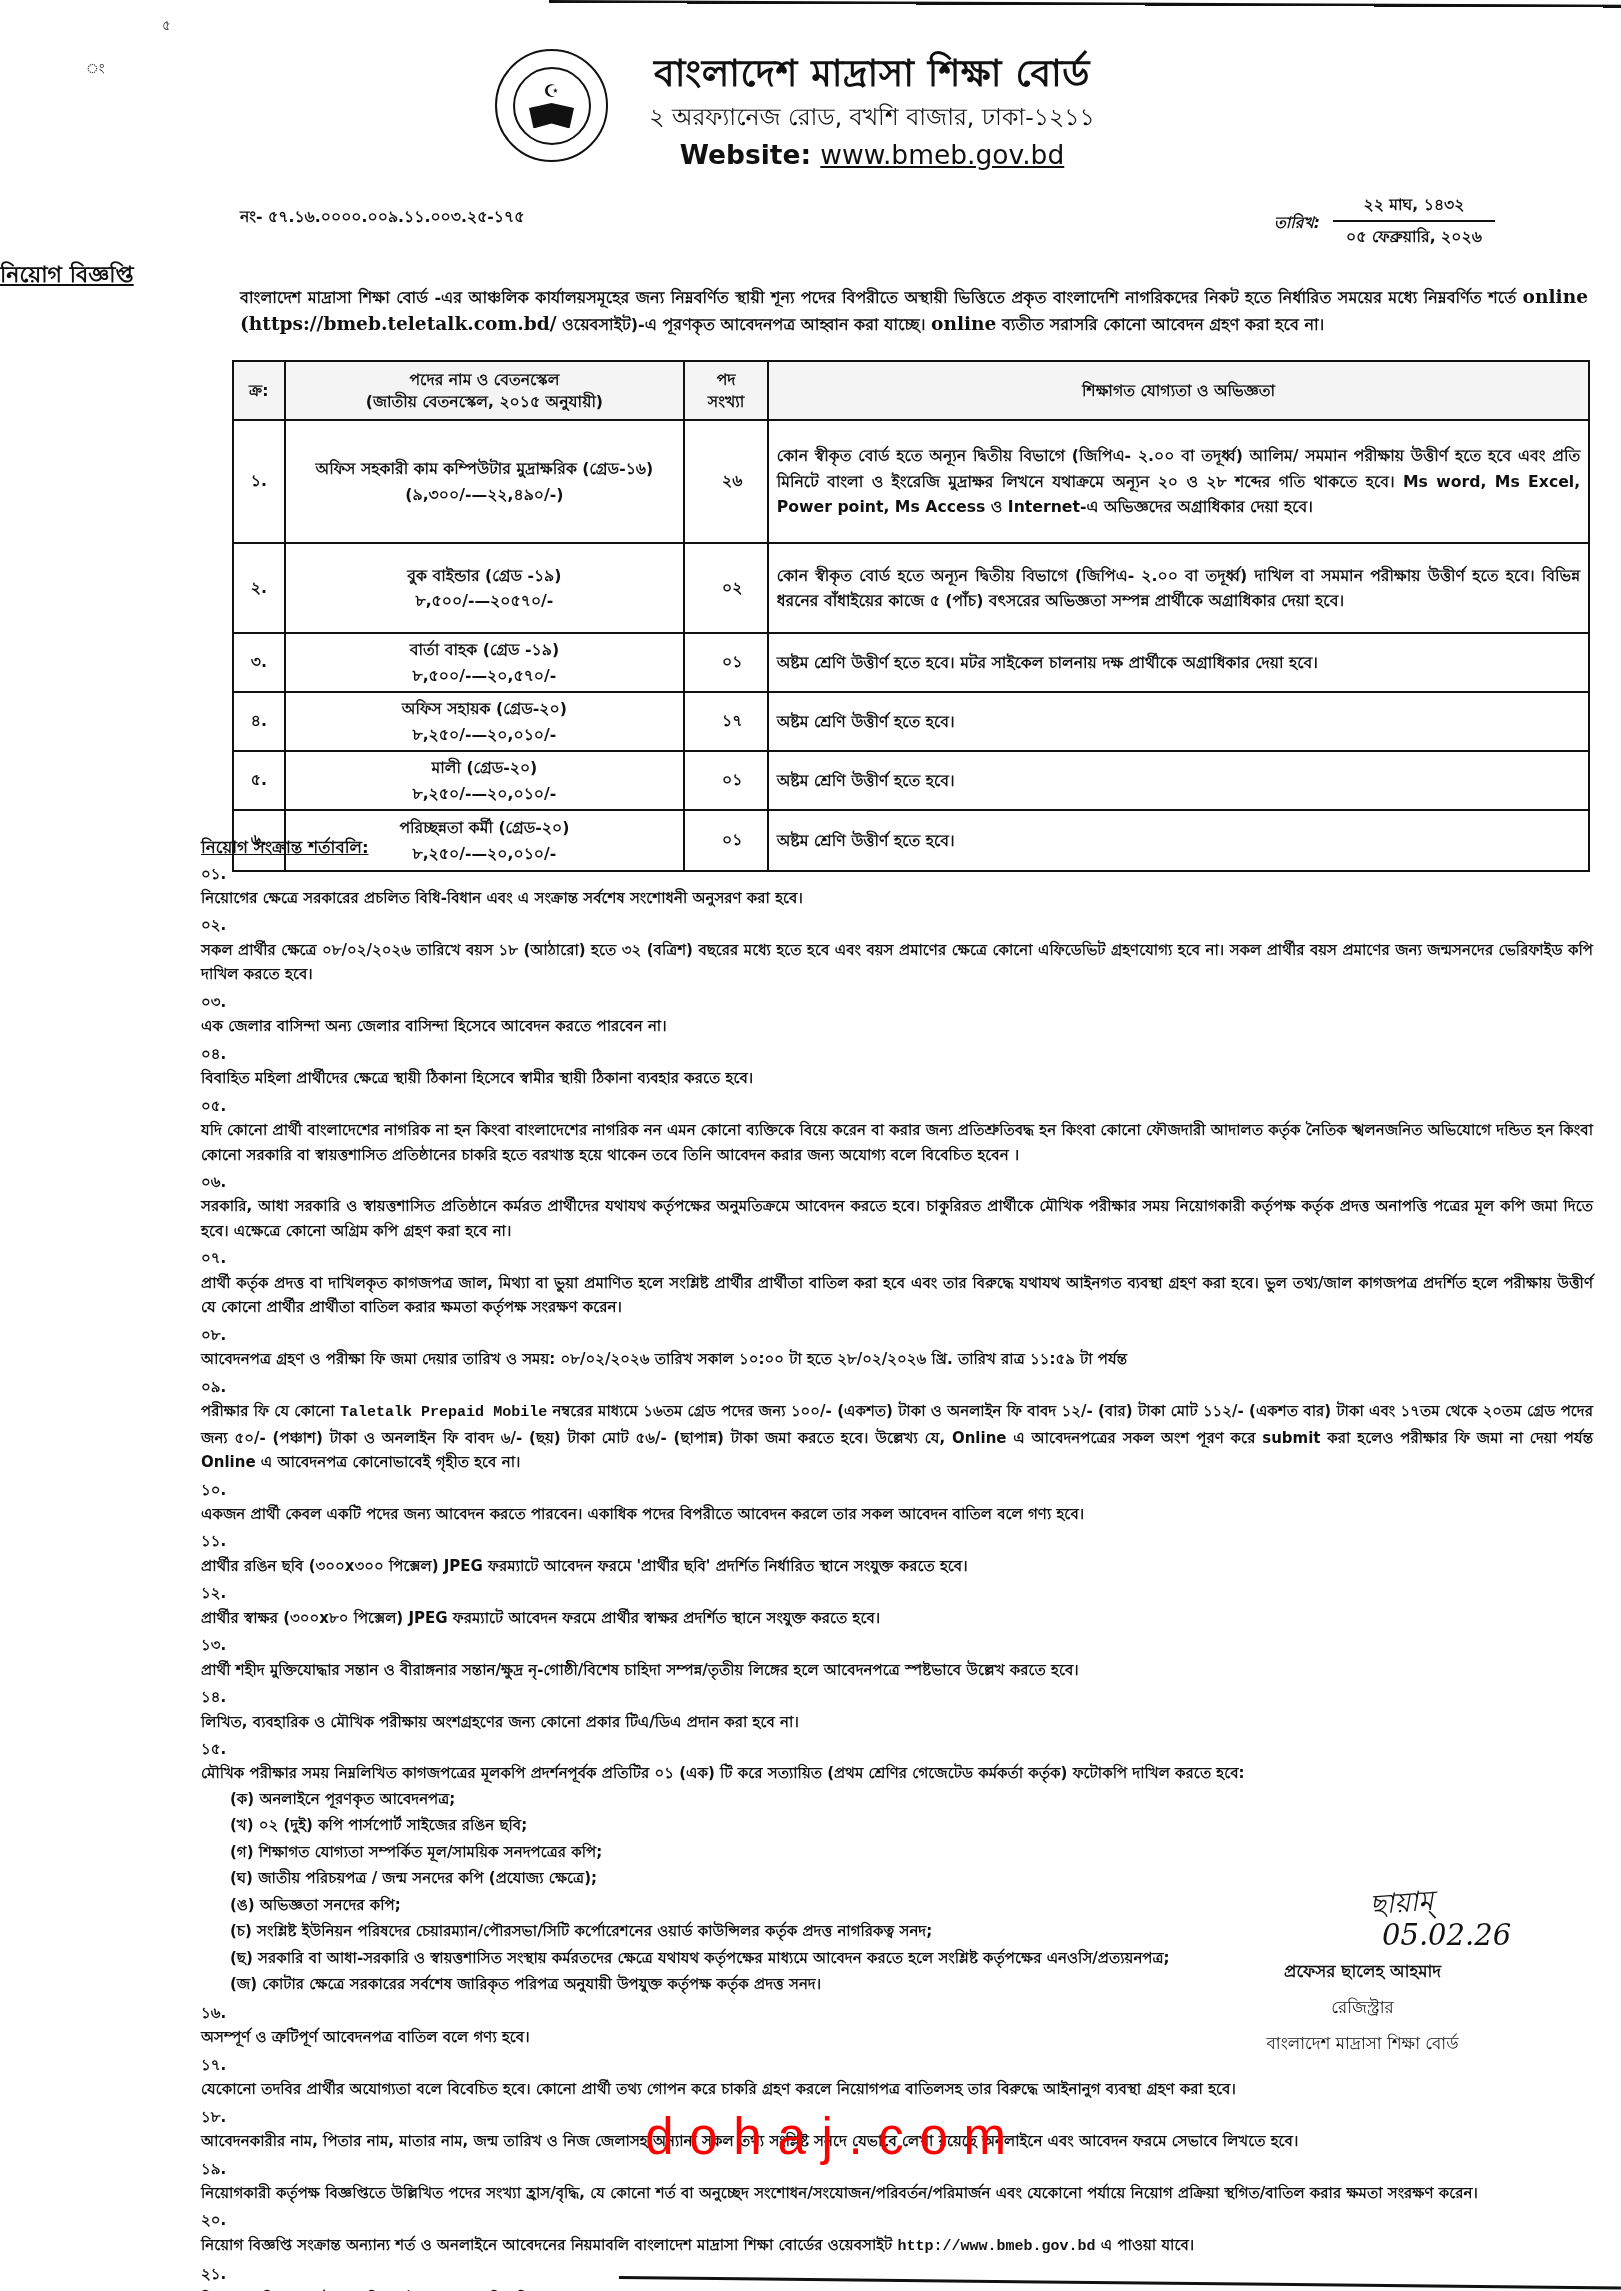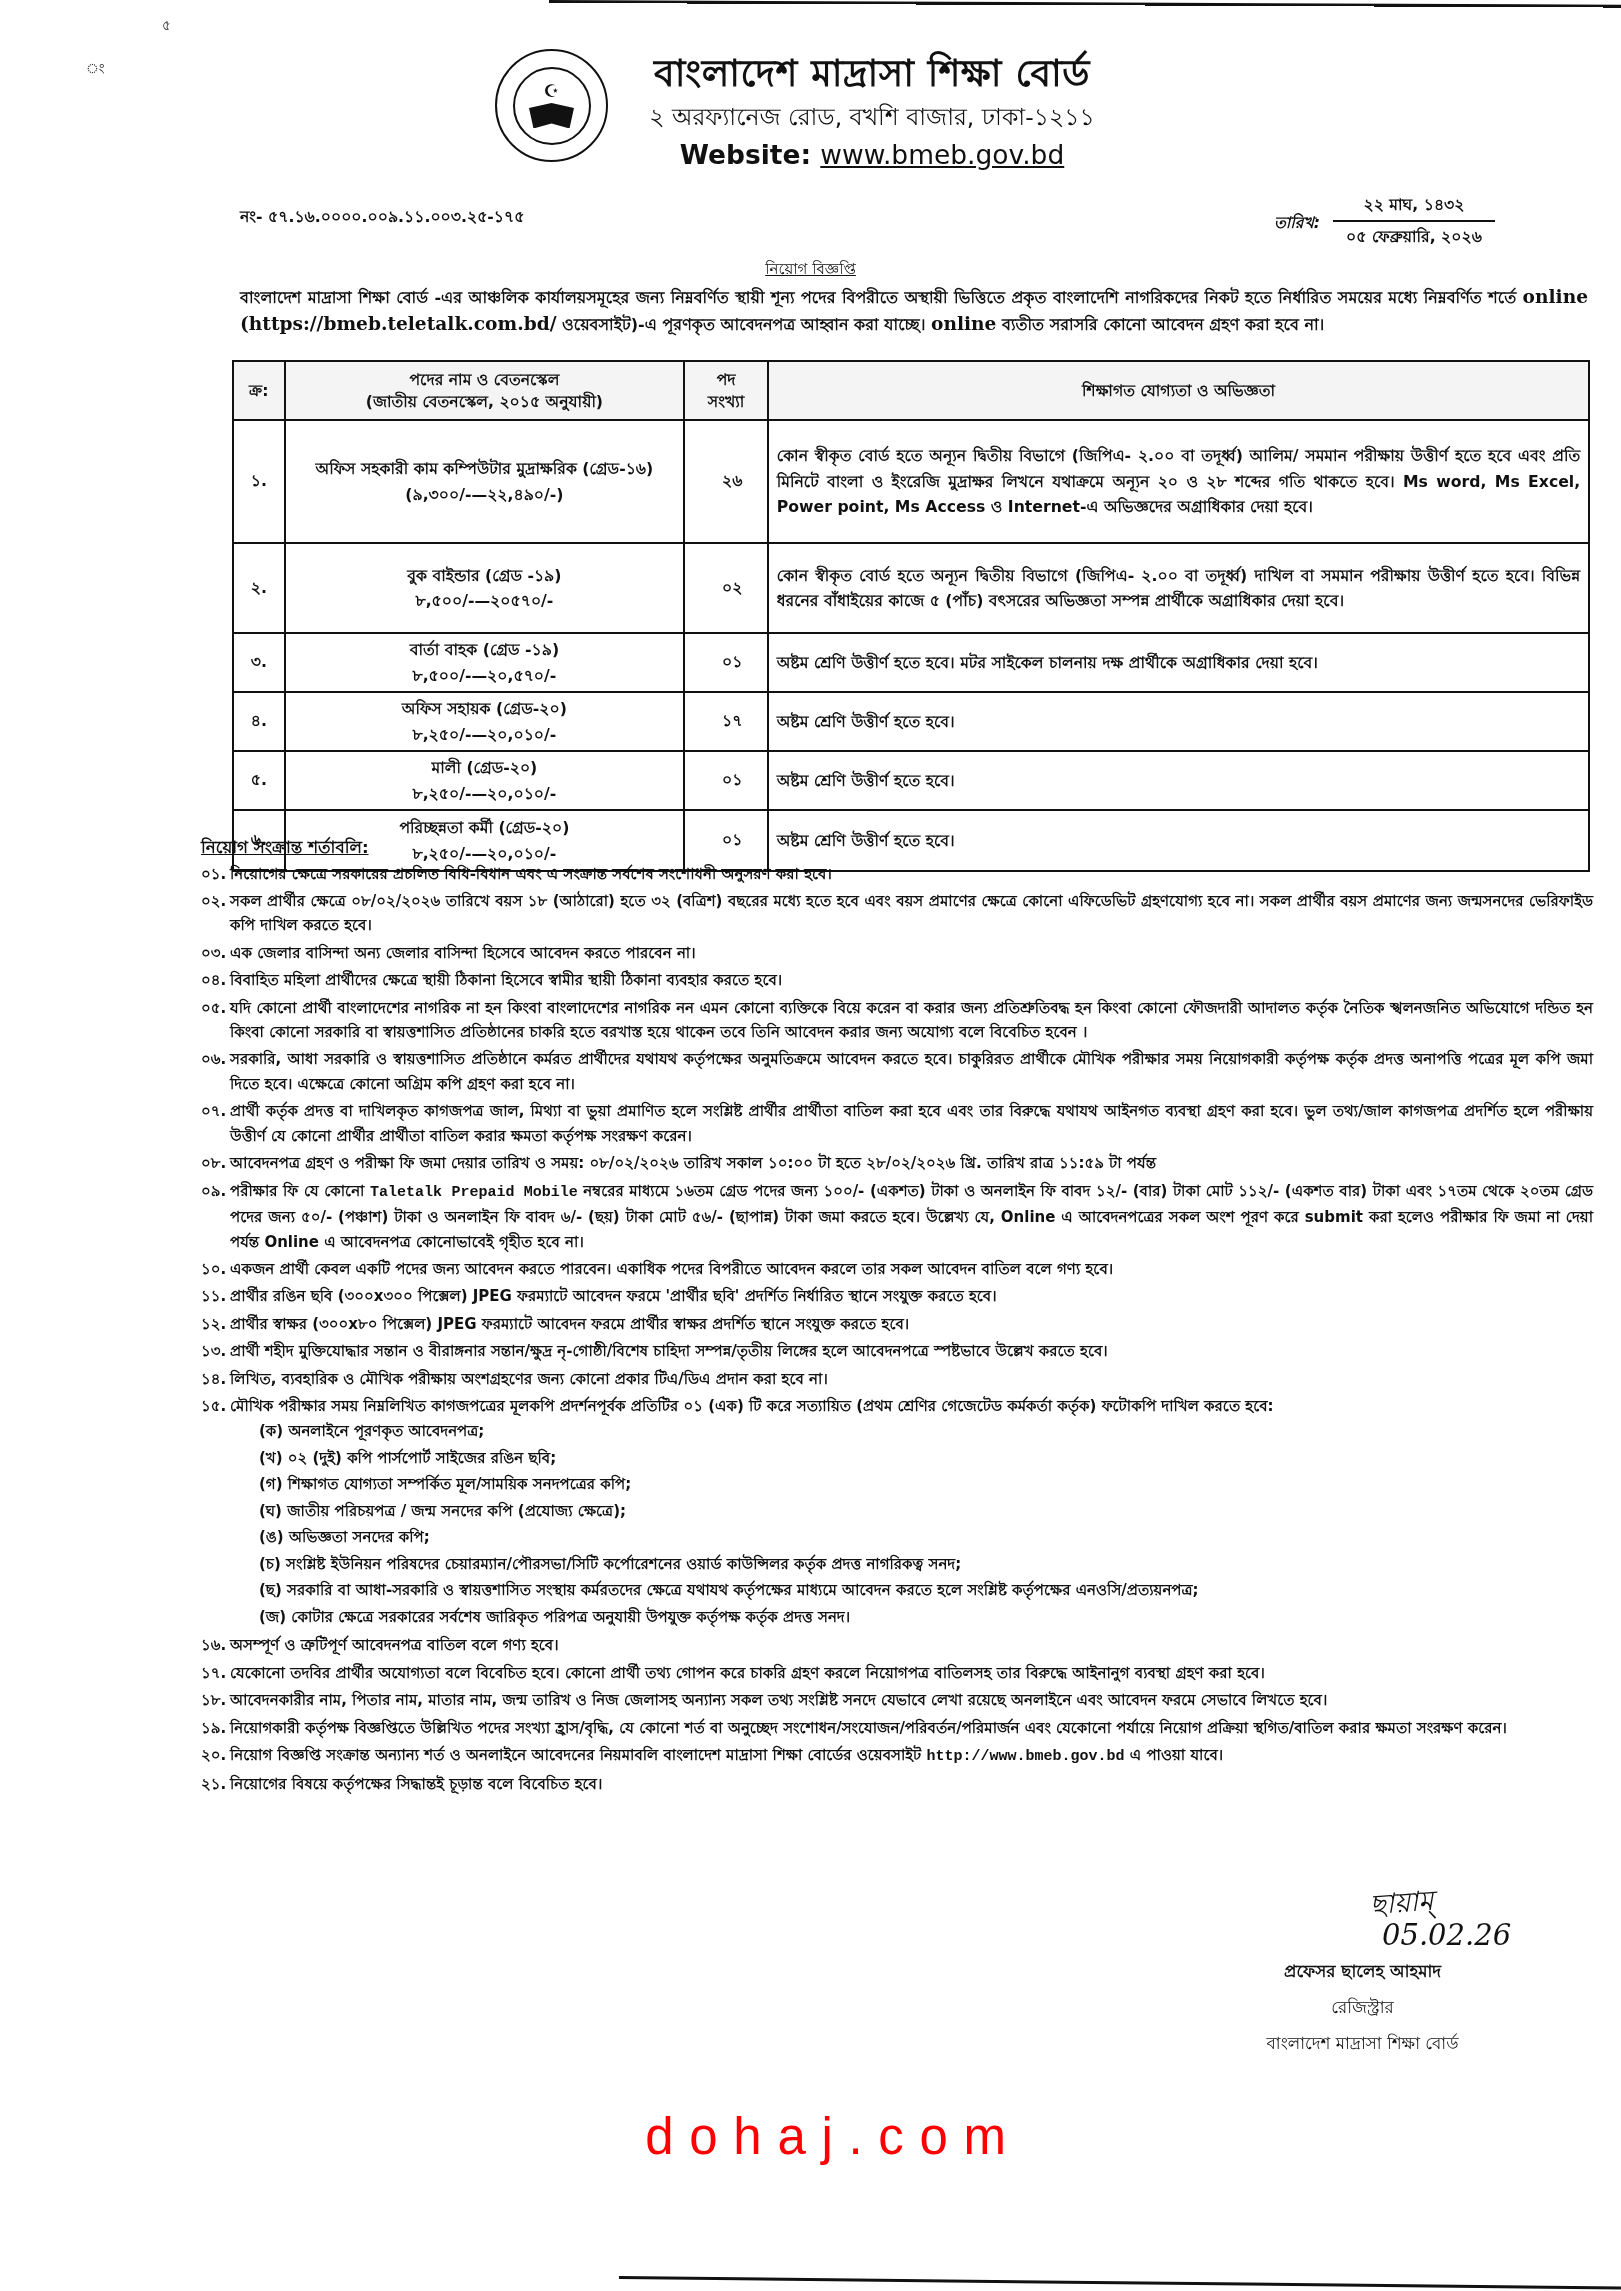--- a/index.html
+++ b/index.html
@@ -18,34 +18,34 @@
   .org-name { font-size: 37px; font-weight: bold; letter-spacing: 0.5px; margin: 0; line-height: 49px; }
   .org-addr { font-size: 23.5px; margin-top: 3.9px; line-height: 31px; }
   .org-web { font-size: 26.5px; font-weight: bold; margin-top: 5.9px; }
   .org-web .url { font-weight: normal; text-decoration: underline; }
   .memo { position: absolute; left: 240px; top: 204px; font-size: 15.7px; font-weight: bold; }
   .date-block { position: absolute; left: 1274px; top: 192px; font-size: 15.7px; }
   .date-label { position: absolute; left: 0; top: 17.6px; font-weight: bold; font-style: italic; }
   .date-vals { position: absolute; left: 59px; top: 0; width: 162px; text-align: center; }
   .date-vals div { line-height: 25.5px; font-weight: bold; }
   .date-vals .rule { height: 0; border-top: 2px solid #111; margin: 2px 0; }
-  .notice-title { position: absolute; left: 0; width: 1621px; top: 257px; text-align: center; font-size: 15px; font-weight: normal; }
+  .notice-title { position: absolute; left: 0; width: 1621px; top: 257px; font-size: 22px; font-weight: bold; }
   .notice-title span { text-decoration: underline; }
   .intro { position: absolute; left: 240px; top: 284px; width: 1348px; font-size: 16px; line-height: 25.5px; font-weight: bold; text-align: justify; }
   .intro .en { font-family: "DejaVu Serif", serif; font-size: 18.6px; }
   table.posts { position: absolute; left: 232px; top: 360px; width: 1358px; border-collapse: collapse; font-size: 15.7px; font-weight: bold; }
   table.posts th, table.posts td { border: 2px solid #111; padding: 2px 7.8px; vertical-align: middle; }
   table.posts th { background: #f4f4f4; height: 53px; line-height: 21.6px; }
   table.posts td.sl { width: 34px; text-align: center; }
   table.posts td.name { width: 382px; text-align: center; line-height: 25.5px; margin-top: 43px; }
   table.posts td.count { width: 54px; text-align: center; padding-left: 20px; }
   table.posts td.qual { line-height: 25.5px; text-align: justify; }
   .conditions { position: absolute; left: 201px; top: 835px; width: 1392px; font-size: 15px; font-weight: bold; line-height: 24.5px; }
   .cond-title { text-decoration: underline; font-size: 16.7px; margin-bottom: 2px; }
-  .cond { display: flex; margin-bottom: 2.9px; }
+  .cond { display: flex; margin-bottom: 2.9px; flex-direction: column; }
   .cond-num { width: 29px; flex: none; }
   .cond-text { flex: 1; text-align: justify; }
   .sub-list { margin: 0 0 0 29px; }
   .sub-item { line-height: 26.5px; }
   .cond .en { font-family: Liberation Mono, monospace; }
   .cond .hl { font-weight: 900; }
   .signature { position: absolute; left: 1235px; top: 1882px; width: 255px; text-align: center; }
   .sig-scrawl { font-family: "DejaVu Serif", serif; font-style: italic; font-size: 27.4px; transform: rotate(-4deg); margin-left: 78px; }
   .sig-date { font-family: "DejaVu Serif", serif; font-style: italic; font-size: 29px; margin-left: 147px; margin-top: -9.8px; }
   .sig-name { font-size: 16.7px; font-weight: bold; margin-top: 5.9px; }

